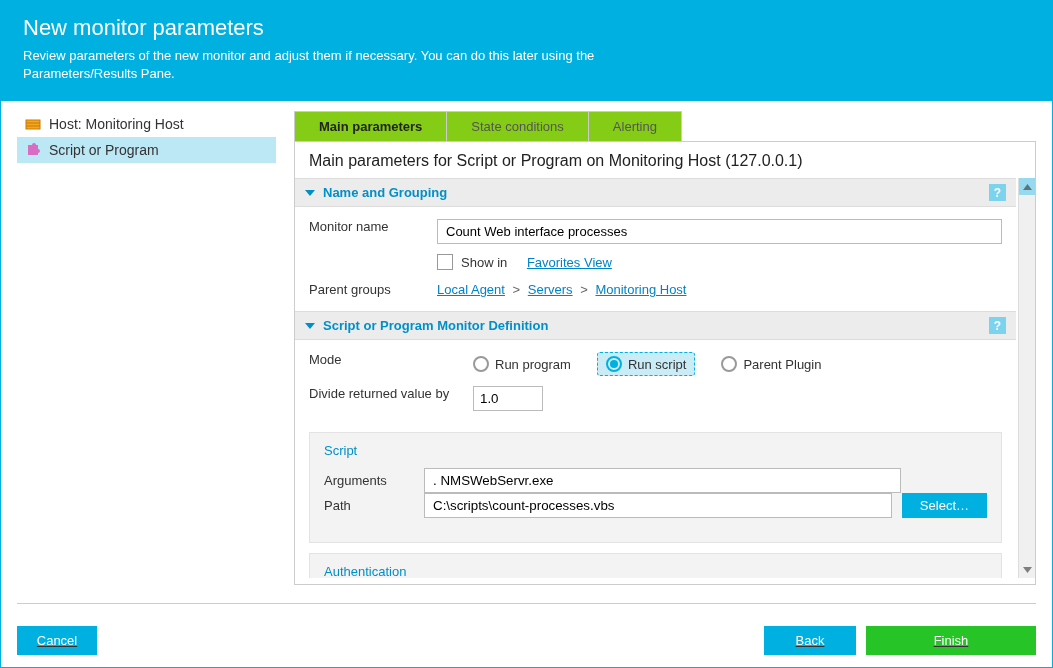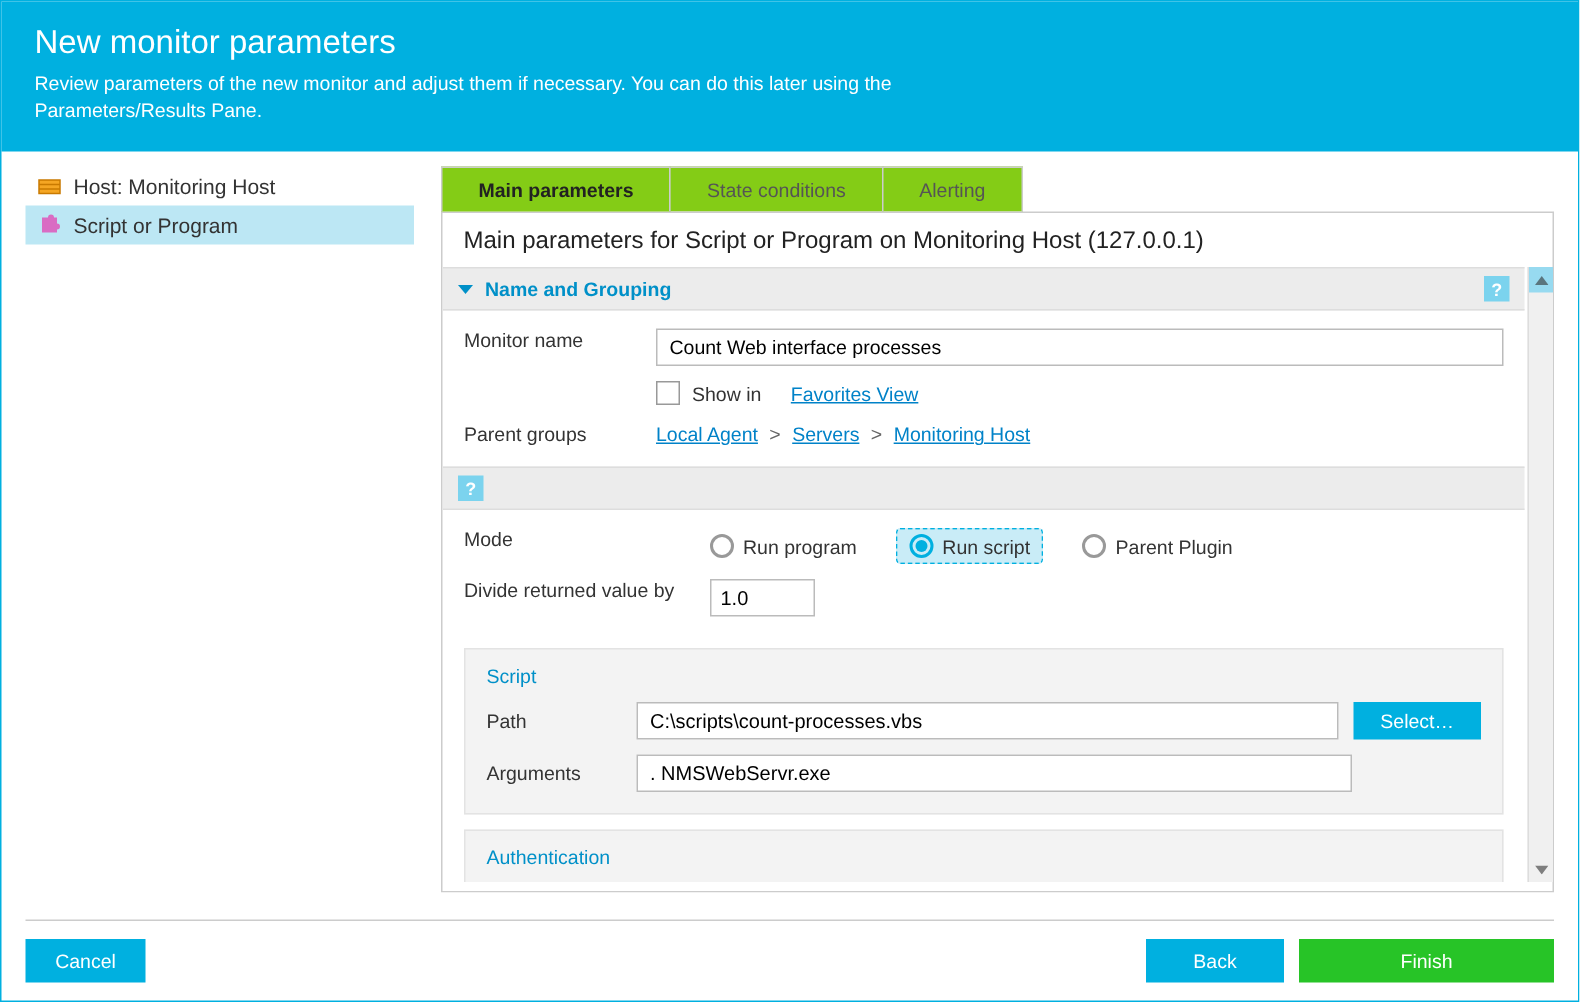--- a/index.html
+++ b/index.html
@@ -43,21 +43,21 @@
 .subsection h3 { color: #0090c8; font-size: 13px; font-weight: 400; margin-bottom: 10px; }
 .sub-row { display: flex; align-items: center; gap: 10px; margin-bottom: 10px; }
 .sub-label { width: 90px; flex-shrink: 0; }
 .path-input { flex: 1; }
 .select-btn { background:#00b0e0; color:#fff; border:none; padding: 5px 18px; font-size:13px; cursor:pointer; }
 .auth-options { display:flex; flex-direction:column; gap:10px; margin-top:6px;}
 .scrollbar-mock { position:absolute; right:0; top:0; bottom:0; width:17px; background:#f0f0f0; border-left:1px solid #ddd; display:flex; flex-direction:column; justify-content:space-between; align-items:center;}
 .scroll-arrow { width:100%; height:17px; display:flex; align-items:center; justify-content:center; background:#f0f0f0; cursor:pointer;}
 .scroll-arrow svg { opacity:0.6; }
 .scroll-arrow.top { background:#97daf0; }
-.footer { border-top: 1px solid #ccc; margin: 18px 16px 12px; padding-top: 12px; display: flex; justify-content: space-between; align-items:center; }
+.footer { border-top: 1px solid #ccc; margin: 18px 16px 12px; padding-top: 22px; display: flex; justify-content: space-between; align-items:center;text-decoration:underline; }
 .btn { border: none; padding: 7px 0; font-size: 13px; cursor: pointer; color:#fff; text-align:center;}
 .btn-cancel { background:#00b0e0; width: 80px; }
 .btn-back { background:#00b0e0; width: 92px; }
 .btn-finish { background:#27c427; width: 170px; }
 .footer-right { display:flex; gap:10px;}
 .caret-down { width:0; height:0; border-left:5px solid transparent; border-right:5px solid transparent; border-top:6px solid #0090c8; }
 .scroll-inner-pad { padding-right: 19px; }
 </style>
 </head>
 <body>
@@ -129,20 +129,24 @@
                 <a class="link">Local Agent</a>
                 <span class="breadcrumb-sep">&gt;</span>
                 <a class="link">Servers</a>
                 <span class="breadcrumb-sep">&gt;</span>
                 <a class="link">Monitoring Host</a>
               </div>
             </div>
           </div>
 
           <div class="section-header">
+            <div class="title">
+              <span class="caret-down"></span>
+              <span>Script or Program Monitor Definition</span>
+            </div>
             <button class="help-btn">?</button>
           </div>
 
           <div class="section-body">
             <div class="row">
               <div class="label" style="width:164px;">Mode</div>
               <div class="radio-group">
                 <div class="radio">
                   <span class="radio-circle">
                         <span class="radio-dot"></span>
@@ -164,28 +168,28 @@
               </div>
             </div>
             <div class="row" style="margin-bottom:1px;">
               <div class="label" style="width:164px;">Divide returned value by</div>
               <input type="text" class="divide-input" style="border: 1px solid rgb(187, 187, 187); padding: 4px 6px;" value="1.0">
             </div>
           </div>
 
           <div class="subsection">
             <h3>Script</h3>
+            <div class="sub-row" style="margin-bottom:0;">
+              <div class="sub-label">Arguments</div>
+              <input type="text" style="flex: 1 1 0%; border: 1px solid rgb(187, 187, 187); padding: 4px 8px; background: rgb(255, 255, 255); margin-right: 86px;" value=". NMSWebServr.exe">
+            </div>
             <div class="sub-row">
               <div class="sub-label">Path</div>
               <input type="text" class="path-input" style="border: 1px solid rgb(187, 187, 187); padding: 4px 8px; background: rgb(255, 255, 255);" value="C:\scripts\count-processes.vbs">
               <button class="select-btn">Select…</button>
-            </div>
-            <div class="sub-row" style="margin-bottom:0;">
-              <div class="sub-label">Arguments</div>
-              <input type="text" style="flex: 1 1 0%; border: 1px solid rgb(187, 187, 187); padding: 4px 8px; background: rgb(255, 255, 255); margin-right: 86px;" value=". NMSWebServr.exe">
             </div>
           </div>
 
           <div class="subsection" style="margin-bottom:0;">
             <h3>Authentication</h3>
             <div class="auth-options">
               <div class="radio checked">
                 <span class="radio-circle"></span>
                 <span>Domain, user name and password are defined in the Windows credentials section below</span>
               </div>

